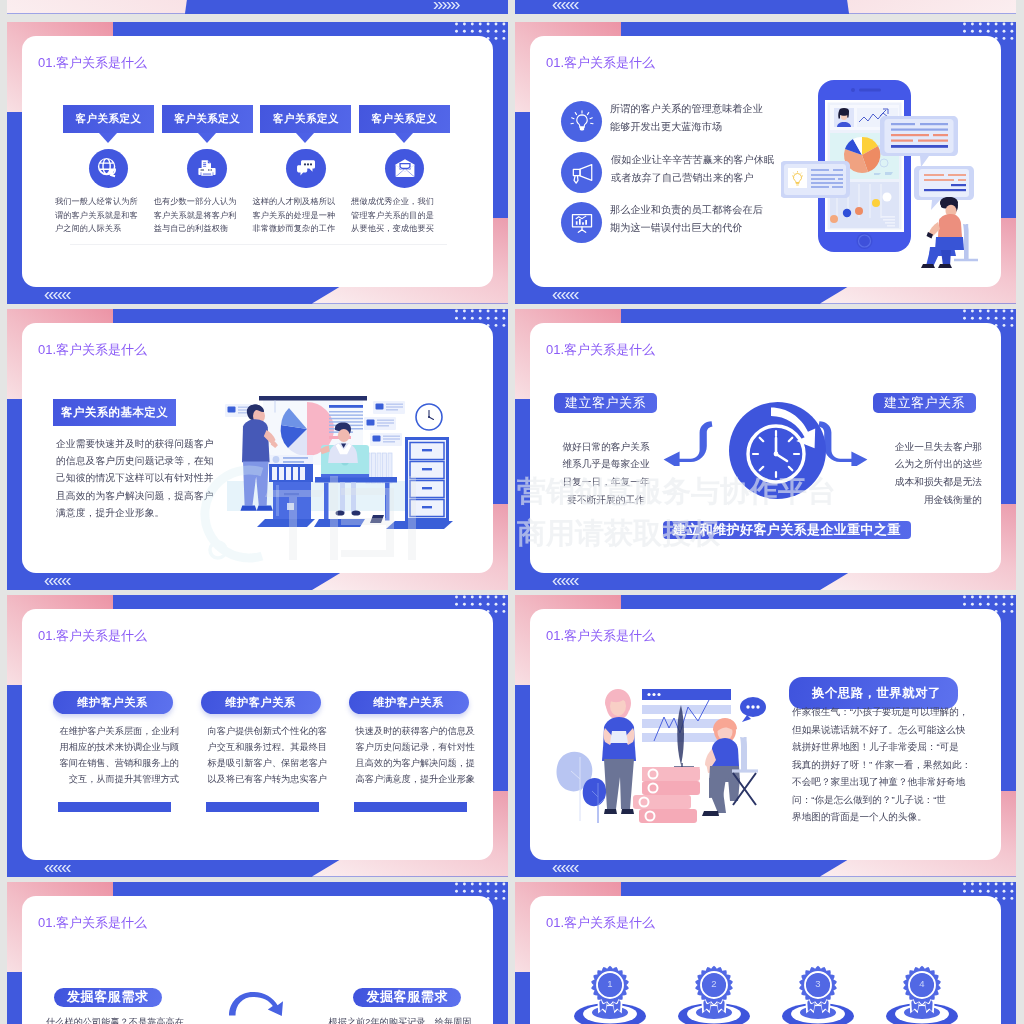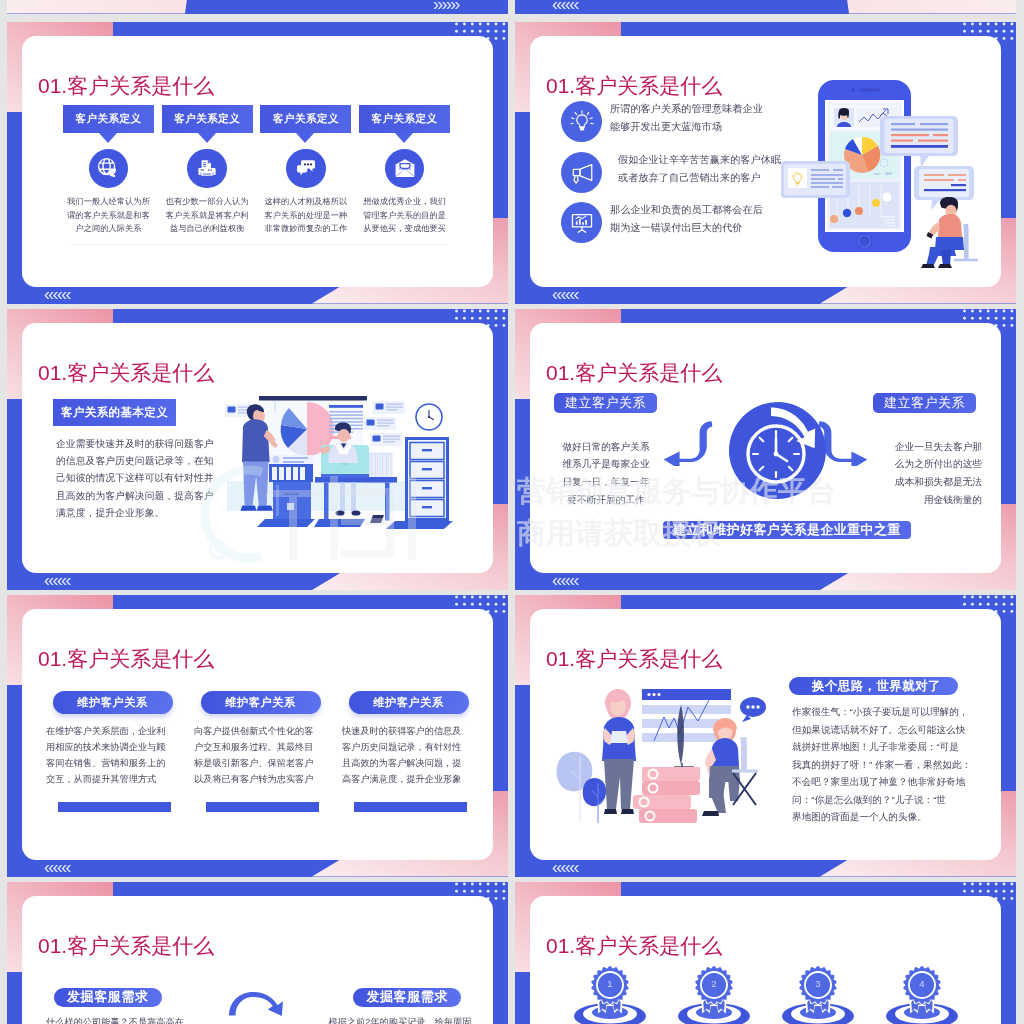--- a/index.html
+++ b/index.html
@@ -21,35 +21,35 @@
   .sl-pinkbr2{position:absolute;right:0;bottom:0;width:185px;height:130px;
      background:linear-gradient(335deg,#fbeef0 0%,#f8dfe3 55%,#f3c6ce 100%);
      clip-path:polygon(0 0,185px 0,185px 100%,18px 100%);}
   .sl-dots{position:absolute;right:0px;top:0px;width:55px;height:22px;}
   .sl-card{position:absolute;left:15px;top:14px;right:15px;bottom:17px;
      background:#fff;border-radius:14px;overflow:hidden;}
   .sl-chev{position:absolute;left:36px;bottom:5px;width:30px;height:7px;}
   .sl-chev.rt{left:auto;right:46px;}
   .sl-chev svg{width:30px;height:7px;}
 
-  .title{position:absolute;left:16px;top:36px;font-size:21px;font-weight:500;color:#be185d;}
+  .title{position:absolute;left:16px;top:18px;font-size:13px;font-weight:500;color:#8b5cf6;}
 
   
   .s1col{position:absolute;top:69px;width:80px;}
   .s1flag{position:relative;width:91px;height:28px;
      background:linear-gradient(105deg,#4456de,#5367e9);
      display:flex;align-items:center;justify-content:center;
      color:#fff;font-size:10.5px;font-weight:700;letter-spacing:.5px;}
   .s1flag:after{content:"";position:absolute;left:50%;top:28px;margin-left:-9.5px;
      border-left:9.5px solid transparent;border-right:9.5px solid transparent;
      border-top:10px solid #4d61e6;}
   .s1circ{position:absolute;left:25.7px;top:43.5px;width:39.5px;height:39.5px;border-radius:50%;
      background:#4257df;display:flex;align-items:center;justify-content:center;}
   .s1circ svg{width:22px;height:22px;}
-  .s1txt{position:absolute;left:-8px;top:90px;width:107px;text-align:center;white-space:nowrap;
+  .s1txt{position:absolute;left:-8px;top:90px;width:107px;white-space:nowrap;
      font-size:8.2px;line-height:13.5px;color:#46475e;letter-spacing:.1px;}
   .s1rule{position:absolute;left:48px;right:46px;top:208px;height:1px;background:#f0f1f4;}
 
   
   .s2circ{position:absolute;width:41px;height:41px;border-radius:50%;background:#4a63e3;
      display:flex;align-items:center;justify-content:center;}
   .s2circ svg{width:26px;height:26px;}
   .s2tx{position:absolute;font-size:10.1px;line-height:17.8px;color:#45465d;letter-spacing:.1px;}
 
   
@@ -67,26 +67,26 @@
   .s4banner{position:absolute;height:18px;padding:0 10px;border-radius:4px;
      background:linear-gradient(105deg,#4456de,#5569ea);display:flex;align-items:center;
      color:#fff;font-size:13px;font-weight:700;letter-spacing:.4px;}
 
   
   .s5pill{position:absolute;top:82px;width:120px;height:23px;border-radius:12px;
      background:linear-gradient(105deg,#3f53dd,#5d72ee);
      display:flex;align-items:center;justify-content:center;
      color:#fff;font-size:11.2px;font-weight:700;letter-spacing:.6px;
      box-shadow:0 3px 5px rgba(70,90,210,.26);}
-  .s5tx{position:absolute;top:115px;width:133px;text-align:left;font-size:9.2px;
+  .s5tx{position:absolute;top:115px;width:133px;text-align:right;font-size:9.2px;
      line-height:15.9px;color:#45465d;}
   .s5bar{position:absolute;top:193px;width:113px;height:10px;background:#3e57dc;}
 
   
-  .s6pill{position:absolute;left:259px;top:68px;height:18px;padding:0 17px 0 23px;border-radius:13px;
+  .s6pill{position:absolute;left:259px;top:68px;height:32px;padding:0 17px 0 23px;border-radius:13px;
      background:linear-gradient(105deg,#3f53dd,#5d72ee);display:flex;align-items:center;
      color:#fff;font-size:12.4px;font-weight:700;letter-spacing:.5px;}
   .s6tx{position:absolute;left:262px;top:94px;width:190px;font-size:9.65px;line-height:17.5px;
      color:#45465d;white-space:nowrap;}
 
   
   .s7pill{position:absolute;top:92px;height:19px;padding:0 13px;border-radius:10px;
      background:linear-gradient(105deg,#3f53dd,#5d72ee);display:flex;align-items:center;
      color:#fff;font-size:13px;font-weight:700;letter-spacing:.6px;}
   .s7tx{position:absolute;top:119px;width:160px;font-size:9.2px;line-height:15.9px;
@@ -313,21 +313,21 @@
         <div class="s2row" style="position:absolute;left:31px;top:116px">
 <div class="s2circ" style="left:0;top:0">
             <svg viewBox="0 0 24 24">
 <g fill="none" stroke="#fff" stroke-width="1.15" stroke-linejoin="round" stroke-linecap="round">
 <path d="M21 4.2v14.6L10.2 14.6V8.4z"></path>
 <path d="M4 8.6h6.2v5.8H4z"></path>
 <path d="M5.6 14.6l-.9 4.2 1.9 2.6 1.7-2.6-.5-4.2"></path>
 </g>
 </svg>
           </div>
-<div class="s2tx" style="left:57px;top:-1px;width:180px">
+<div class="s2tx" style="left:50px;top:-1px;width:180px">
             <div>假如企业让辛辛苦苦赢来的客户休眠</div>
             <div>或者放弃了自己营销出来的客户</div>
           </div>
 </div>
         <div class="s2row" style="position:absolute;left:31px;top:166px">
 <div class="s2circ" style="left:0;top:0">
             <svg viewBox="0 0 24 24">
 <g fill="none" stroke="#fff" stroke-width="1.2" stroke-linejoin="round" stroke-linecap="round">
 <path d="M3.2 4.3h17.6v11.2H3.2z"></path>
 <path d="M12 15.6v2.6M12 18.2l-3.4 2.4M12 18.2l3.4 2.4"></path>

